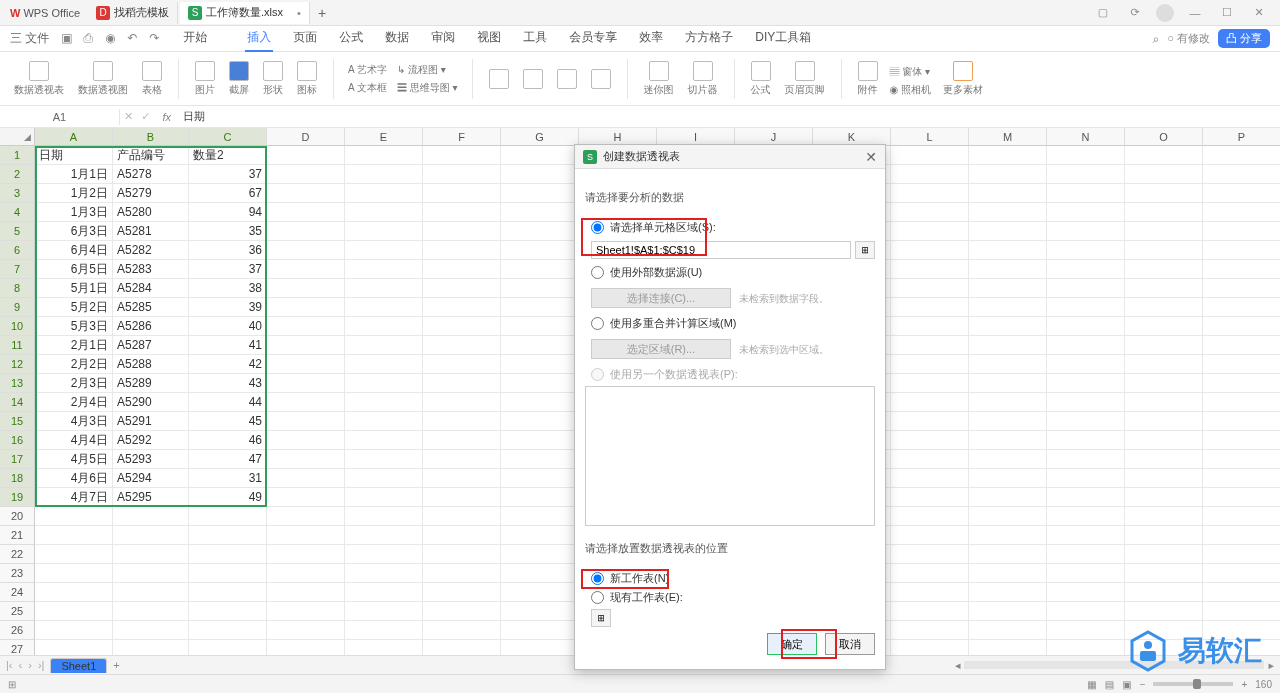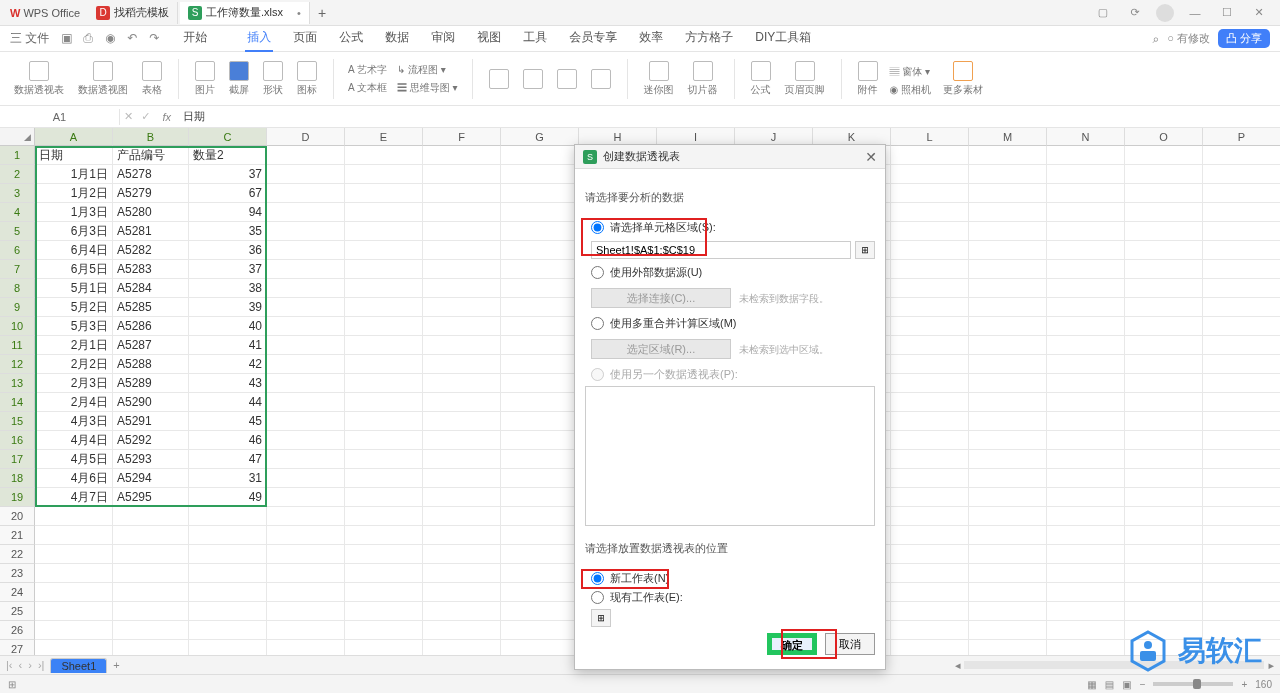--- a/index.html
+++ b/index.html
@@ -71,21 +71,21 @@
 .dlg-opt input[type=radio] { margin:0; }
 .dlg-input { width:100%; border:1px solid #ccc; padding:2px 4px; font-size:11px; margin:2px 0; }
 .dlg-input-row { display:flex; gap:4px; align-items:center; }
 .dlg-input-row .dlg-input { flex:1; }
 .dlg-refbtn { width:20px; height:18px; border:1px solid #ccc; background:#f4f4f4; font-size:9px; }
 .dlg-disabled-btn { width:140px; height:20px; background:#e8e8e8; border:1px solid #ccc; color:#999; font-size:11px; margin:4px 0 4px 6px; display:inline-block; text-align:center; line-height:18px; }
 .dlg-note { color:#aaa; font-size:10px; margin-left:8px; }
 .dlg-listbox { width:100%; height:140px; border:1px solid #ccc; margin:4px 0 8px; }
 .dlg-footer { display:flex; justify-content:flex-end; gap:8px; padding:0 0 4px; }
 .dlg-btn { width:50px; height:22px; border:1px solid #999; background:#f4f4f4; font-size:11px; }
-.dlg-btn.primary { background:#e8f0fc; border:5px solid #22c55e;font-weight:bold; }
+.dlg-btn.primary { background:#e8f0fc; border:1px solid #22c55e; }
 .hl-red { position:absolute; border:2px solid #e02020; pointer-events:none; }
 
 
 .sheet-tabs { height:19px; background:#f4f4f4; border-top:1px solid #ddd; display:flex; align-items:center; padding:0 6px; font-size:11px; gap:6px; }
 .sheet-tabs .nav { color:#aaa; }
 .sheet-tab { background:#3b82f6; border:1px solid #ccc; border-bottom:none; padding:1px 10px; border-radius:3px 3px 0 0; }
 .sheet-add { color:#888; }
 .sheet-right { margin-left:auto; display:flex; gap:4px; align-items:center; color:#888; }
 
 

